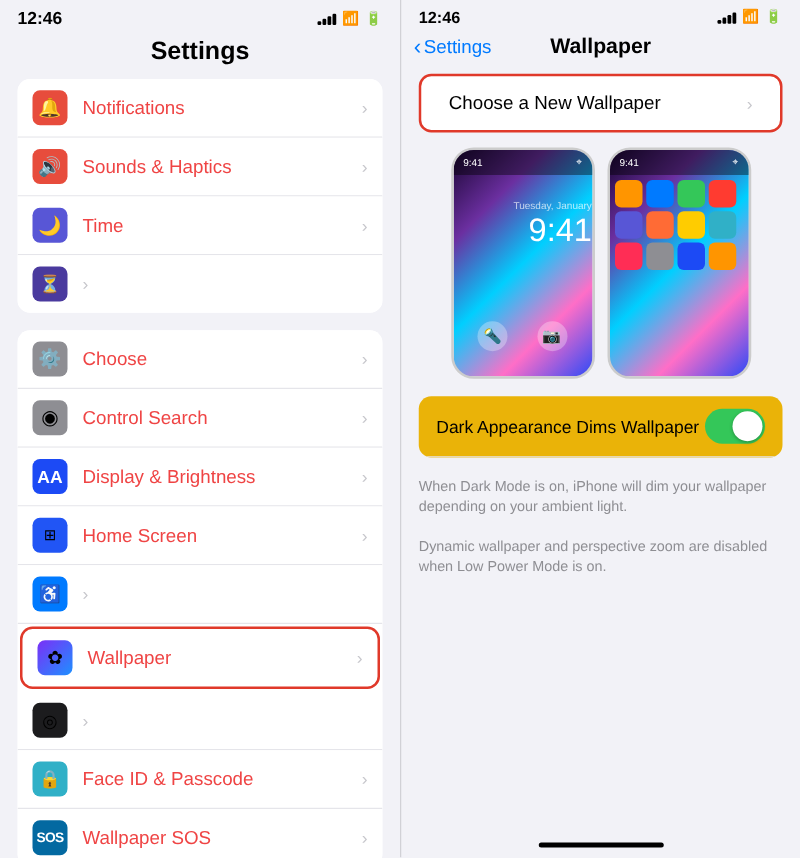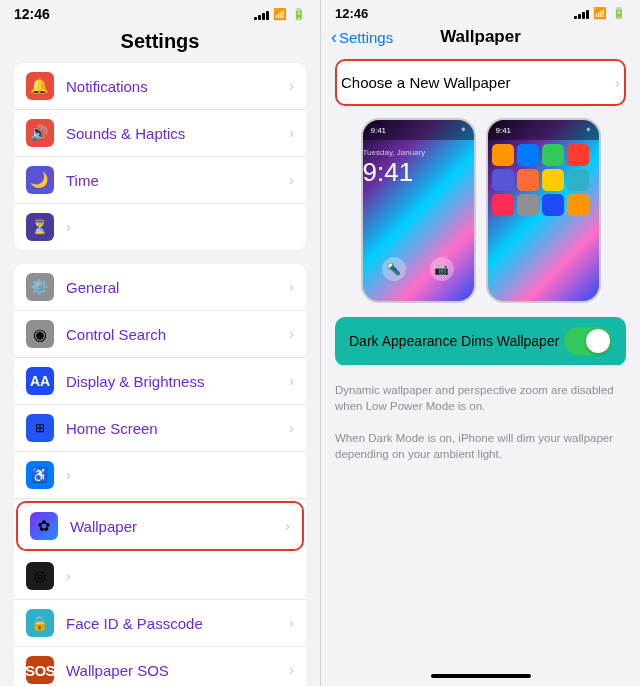--- a/index.html
+++ b/index.html
@@ -72,21 +72,21 @@
       align-items: center;
       justify-content: center;
       margin-right: 12px;
       flex-shrink: 0;
       font-size: 15px;
     }
 
     .item-label {
       flex: 1;
       font-size: 15px;
-      color: #6d28d9;
+      color: #ef4444;
     }
 
     .chevron {
       color: #c7c7cc;
       font-size: 14px;
       font-weight: 500;
     }
 
     
     .right-panel {
@@ -138,21 +138,21 @@
       background: #fff;
       border-radius: 10px;
       margin: 4px 14px 12px;
       border: 2.5px solid #e0392a;
       overflow: hidden;
     }
 
     .choose-item {
       display: flex;
       align-items: center;
-      padding: 13px 4px;
+      padding: 13px 22px;
     }
 
     .choose-label {
       flex: 1;
       font-size: 15px;
       color: #000;
     }
 
     .phone-mockup {
       width: 115px;
@@ -188,21 +188,21 @@
     }
 
     .phone-app-icon {
       width: 22px;
       height: 22px;
       border-radius: 5px;
       background: rgba(255,255,255,0.3);
     }
 
     .dark-appearance-section {
-      background: #14b8a6;
+      background: #eab308;
       border-radius: 10px;
       margin: 0 14px 8px;
       overflow: hidden;
     }
 
     .dark-appearance-row {
       display: flex;
       align-items: center;
       padding: 10px 14px;
       border-bottom: 0.5px solid #e5e5ea;
@@ -324,21 +324,21 @@
       </div>
       <div class="settings-item">
         <div class="item-icon" style="background:#4a3a9e; font-size:14px;">⏳</div>
         <span class="chevron">›</span>
       </div>
     </div>
 
     <div class="settings-group">
       <div class="settings-item">
         <div class="item-icon" style="background:#8e8e93;">⚙️</div>
-        <span class="item-label">General</span>
+        <span class="item-label">Choose</span>
         <span class="chevron">›</span>
       </div>
       <div class="settings-item">
         <div class="item-icon" style="background:#8e8e93; font-size:16px;">◉</div>
         <span class="item-label">Control Search</span>
         <span class="chevron">›</span>
       </div>
       <div class="settings-item">
         <div class="item-icon" style="background:#1c4af5; font-size:14px; color:#fff; font-weight:bold;">AA</div>
         <span class="item-label">Display &amp; Brightness</span>
@@ -361,21 +361,21 @@
       <div class="settings-item">
         <div class="item-icon" style="background:#1c1c1e; font-size:14px;">◎</div>
         <span class="chevron">›</span>
       </div>
       <div class="settings-item">
         <div class="item-icon" style="background:#30b0c7; font-size:14px;">🔒</div>
         <span class="item-label">Face ID &amp; Passcode</span>
         <span class="chevron">›</span>
       </div>
       <div class="settings-item">
-        <div class="item-icon" style="background:#c2410c; font-size:15px; font-weight:800; color:#fff; letter-spacing:-0.5px;">SOS</div>
+        <div class="item-icon" style="background:#0369a1; font-size:11px; font-weight:800; color:#fff; letter-spacing:-0.5px;">SOS</div>
         <span class="item-label">Wallpaper SOS</span>
         <span class="chevron">›</span>
       </div>
 
     </div>
   </div>
 </div>
 
 <div class="right-panel">
   <div class="right-status-bar">
@@ -409,21 +409,21 @@
       </div>
     </div>
 
     <div class="wallpaper-preview-container">
 
       <div class="phone-mockup">
         <div class="phone-top-bar">
           <span>9:41</span>
           <span>⌖</span>
         </div>
-        <div style="text-align:left; padding-top:8px;">
+        <div style="text-align:right; padding-top:20px;">
           <div style="font-size:8px; color:rgba(255,255,255,0.7);">Tuesday, January</div>
           <div style="font-size:26px; font-weight:200; color:#fff;">9:41</div>
         </div>
         <div style="position:absolute; bottom:20px; left:0; right:0; display:flex; justify-content:space-around; padding:0 8px;">
           <div style="width:24px; height:24px; background:rgba(255,255,255,0.3); border-radius:50%; display:flex; align-items:center; justify-content:center; font-size:12px;">🔦</div>
           <div style="width:24px; height:24px; background:rgba(255,255,255,0.3); border-radius:50%; display:flex; align-items:center; justify-content:center; font-size:12px;">📷</div>
         </div>
       </div>
 
       <div class="phone-mockup phone-mockup-right">
@@ -450,18 +450,18 @@
 
     <div class="dark-appearance-section">
       <div class="dark-appearance-row">
         <span class="dark-label">Dark Appearance Dims Wallpaper</span>
         <div class="toggle">
           <div class="toggle-knob"></div>
         </div>
       </div>
     </div>
 
+    <div class="description-text">When Dark Mode is on, iPhone will dim your wallpaper depending on your ambient light.</div>
     <div class="description-text">Dynamic wallpaper and perspective zoom are disabled when Low Power Mode is on.</div>
-    <div class="description-text">When Dark Mode is on, iPhone will dim your wallpaper depending on your ambient light.</div>
   </div>
 
   <div class="home-bar"></div>
 </div>
 
 </body></html>

